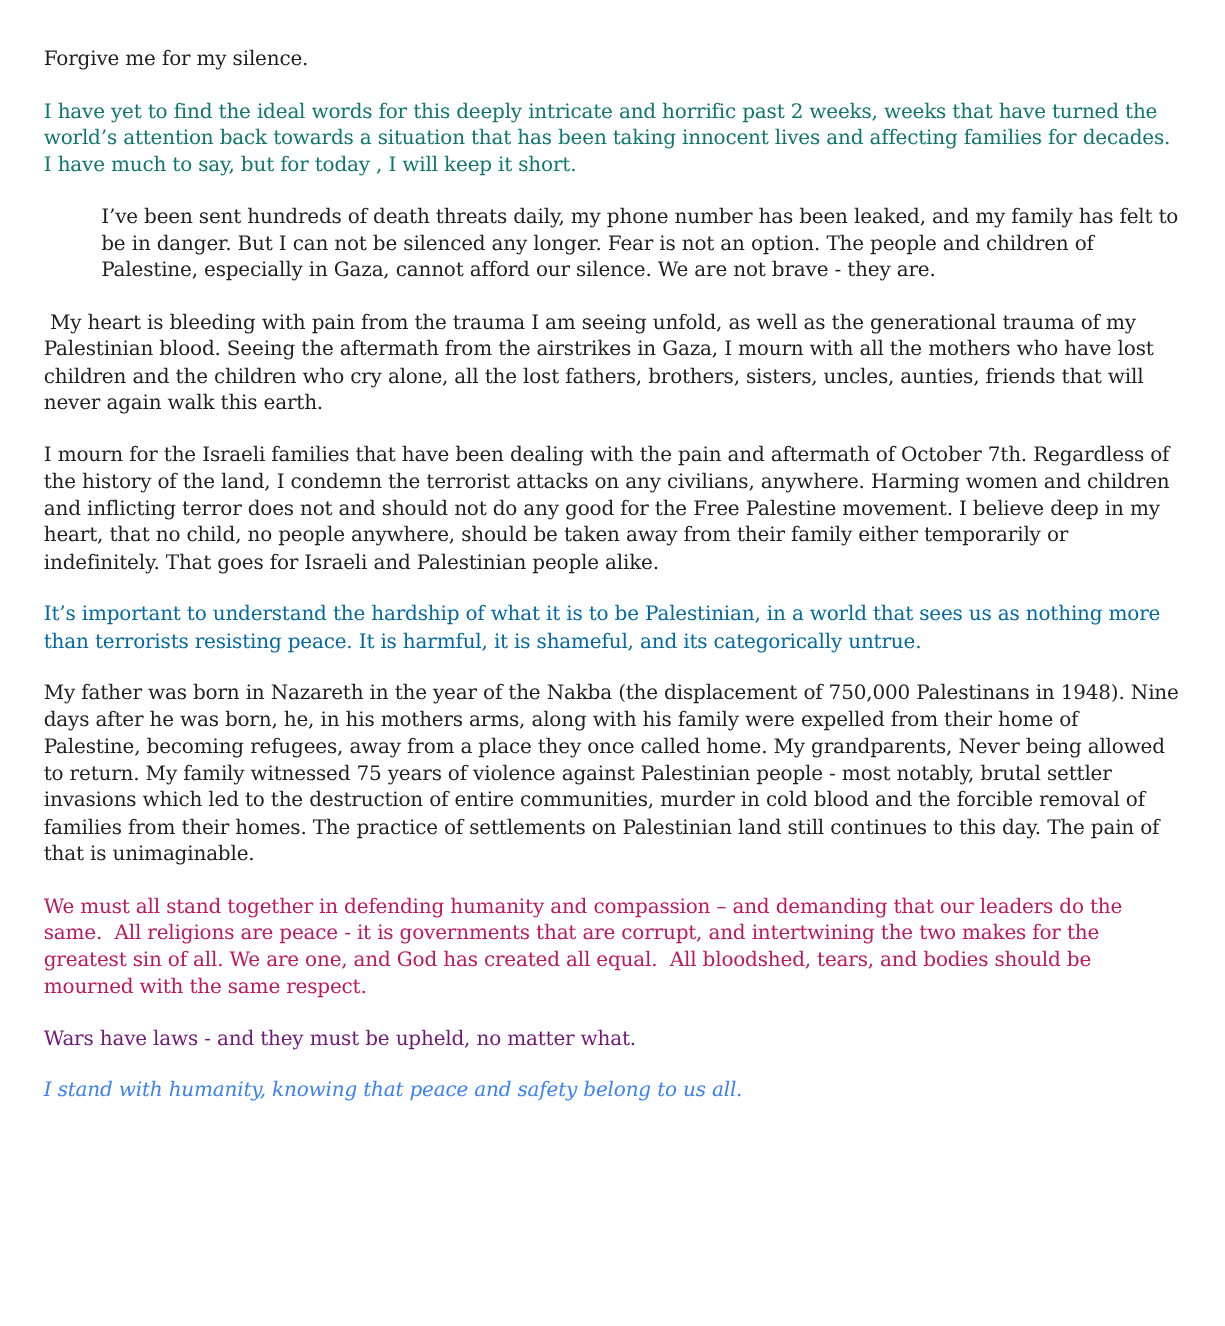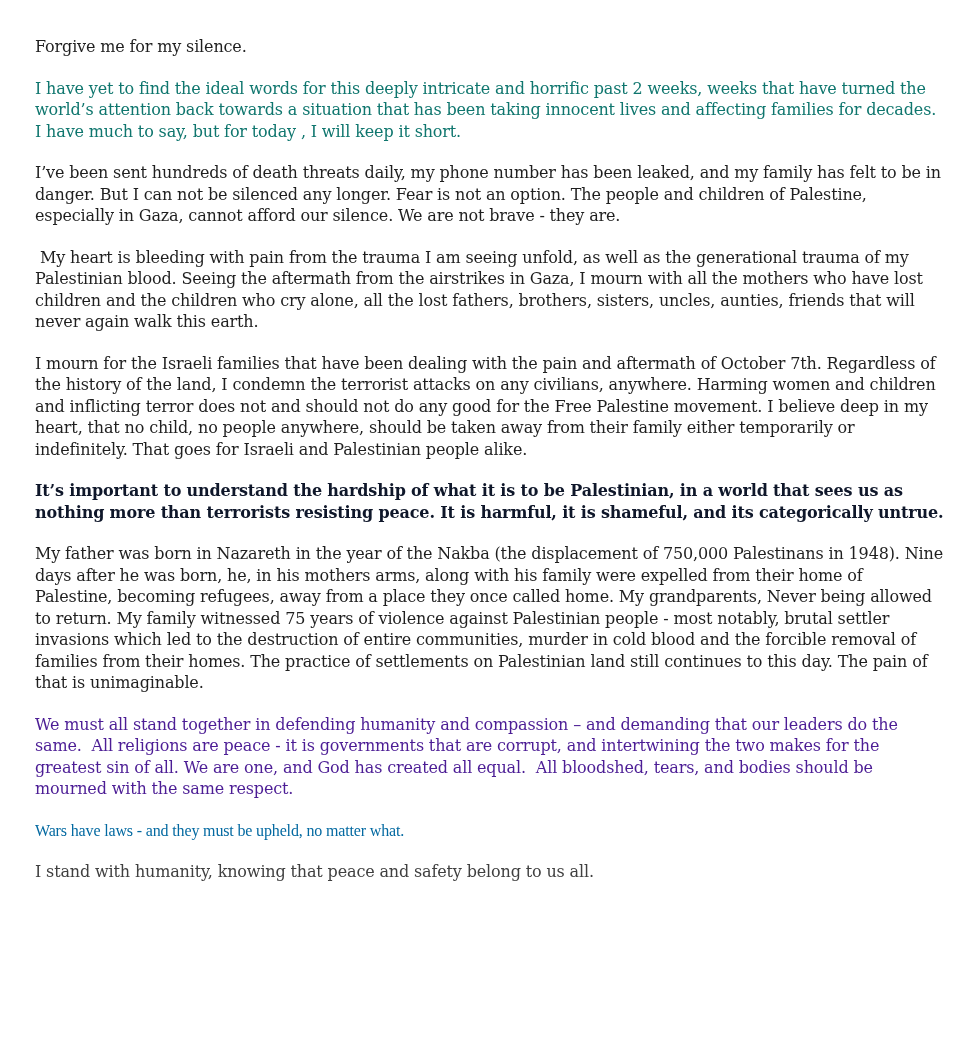--- a/index.html
+++ b/index.html
@@ -31,22 +31,22 @@
     text-rendering: optimizeLegibility;
   }
 </style>
 </head>
 <body>
 
 <div class="page" style="background: rgb(255, 255, 255);">
   <main class="doc">
     <p style="color: rgb(31, 31, 31);">Forgive me for my silence.</p>
     <p style="color: #0f766e;">I have yet to find the ideal words for this deeply intricate and horrific past 2 weeks, weeks that have turned the world’s attention back towards a situation that has been taking innocent lives and affecting families for decades. I have much to say, but for today , I will keep it short.</p>
-    <p style="color: rgb(31, 31, 31);">I’ve been sent hundreds of death threats daily, my phone number has been leaked, and my family has felt to be in danger. But I can not be silenced any longer. Fear is not an option. The people and children of Palestine, especially in Gaza, cannot afford our silence. We are not brave - they are.</p>
+    <p style="color: rgb(31, 31, 31); margin-left: 46px;">I’ve been sent hundreds of death threats daily, my phone number has been leaked, and my family has felt to be in danger. But I can not be silenced any longer. Fear is not an option. The people and children of Palestine, especially in Gaza, cannot afford our silence. We are not brave - they are.</p>
     <p style="color: rgb(31, 31, 31);"> My heart is bleeding with pain from the trauma I am seeing unfold, as well as the generational trauma of my Palestinian blood. Seeing the aftermath from the airstrikes in Gaza, I mourn with all the mothers who have lost children and the children who cry alone, all the lost fathers, brothers, sisters, uncles, aunties, friends that will never again walk this earth.</p>
     <p style="color: rgb(31, 31, 31);">I mourn for the Israeli families that have been dealing with the pain and aftermath of October 7th. Regardless of the history of the land, I condemn the terrorist attacks on any civilians, anywhere. Harming women and children and inflicting terror does not and should not do any good for the Free Palestine movement. I believe deep in my heart, that no child, no people anywhere, should be taken away from their family either temporarily or indefinitely. That goes for Israeli and Palestinian people alike.</p>
-    <p style="color: #0f172a; font-weight: bold;">It’s important to understand the hardship of what it is to be Palestinian, in a world that sees us as nothing more than terrorists resisting peace. It is harmful, it is shameful, and its categorically untrue.</p>
+    <p style="color: #0369a1;">It’s important to understand the hardship of what it is to be Palestinian, in a world that sees us as nothing more than terrorists resisting peace. It is harmful, it is shameful, and its categorically untrue.</p>
     <p style="color: rgb(31, 31, 31);">My father was born in Nazareth in the year of the Nakba (the displacement of 750,000 Palestinans in 1948). Nine days after he was born, he, in his mothers arms, along with his family were expelled from their home of Palestine, becoming refugees, away from a place they once called home. My grandparents, Never being allowed to return. My family witnessed 75 years of violence against Palestinian people - most notably, brutal settler invasions which led to the destruction of entire communities, murder in cold blood and the forcible removal of families from their homes. The practice of settlements on Palestinian land still continues to this day. The pain of that is unimaginable.</p>
-    <p style="color: #4c1d95;">We must all stand together in defending humanity and compassion – and demanding that our leaders do the same.  All religions are peace - it is governments that are corrupt, and intertwining the two makes for the greatest sin of all. We are one, and God has created all equal.  All bloodshed, tears, and bodies should be mourned with the same respect.</p>
-    <p style="color: #0369a1; font-family: Liberation Serif, serif;">Wars have laws - and they must be upheld, no matter what.</p>
-    <p style="color: #404040;">I stand with humanity, knowing that peace and safety belong to us all.</p>
+    <p style="color: #be185d;">We must all stand together in defending humanity and compassion – and demanding that our leaders do the same.  All religions are peace - it is governments that are corrupt, and intertwining the two makes for the greatest sin of all. We are one, and God has created all equal.  All bloodshed, tears, and bodies should be mourned with the same respect.</p>
+    <p style="color: #701a75;">Wars have laws - and they must be upheld, no matter what.</p>
+    <p style="color: #3b82f6; font-style: italic;">I stand with humanity, knowing that peace and safety belong to us all.</p>
   </main>
 </div>
 
 </body></html>

